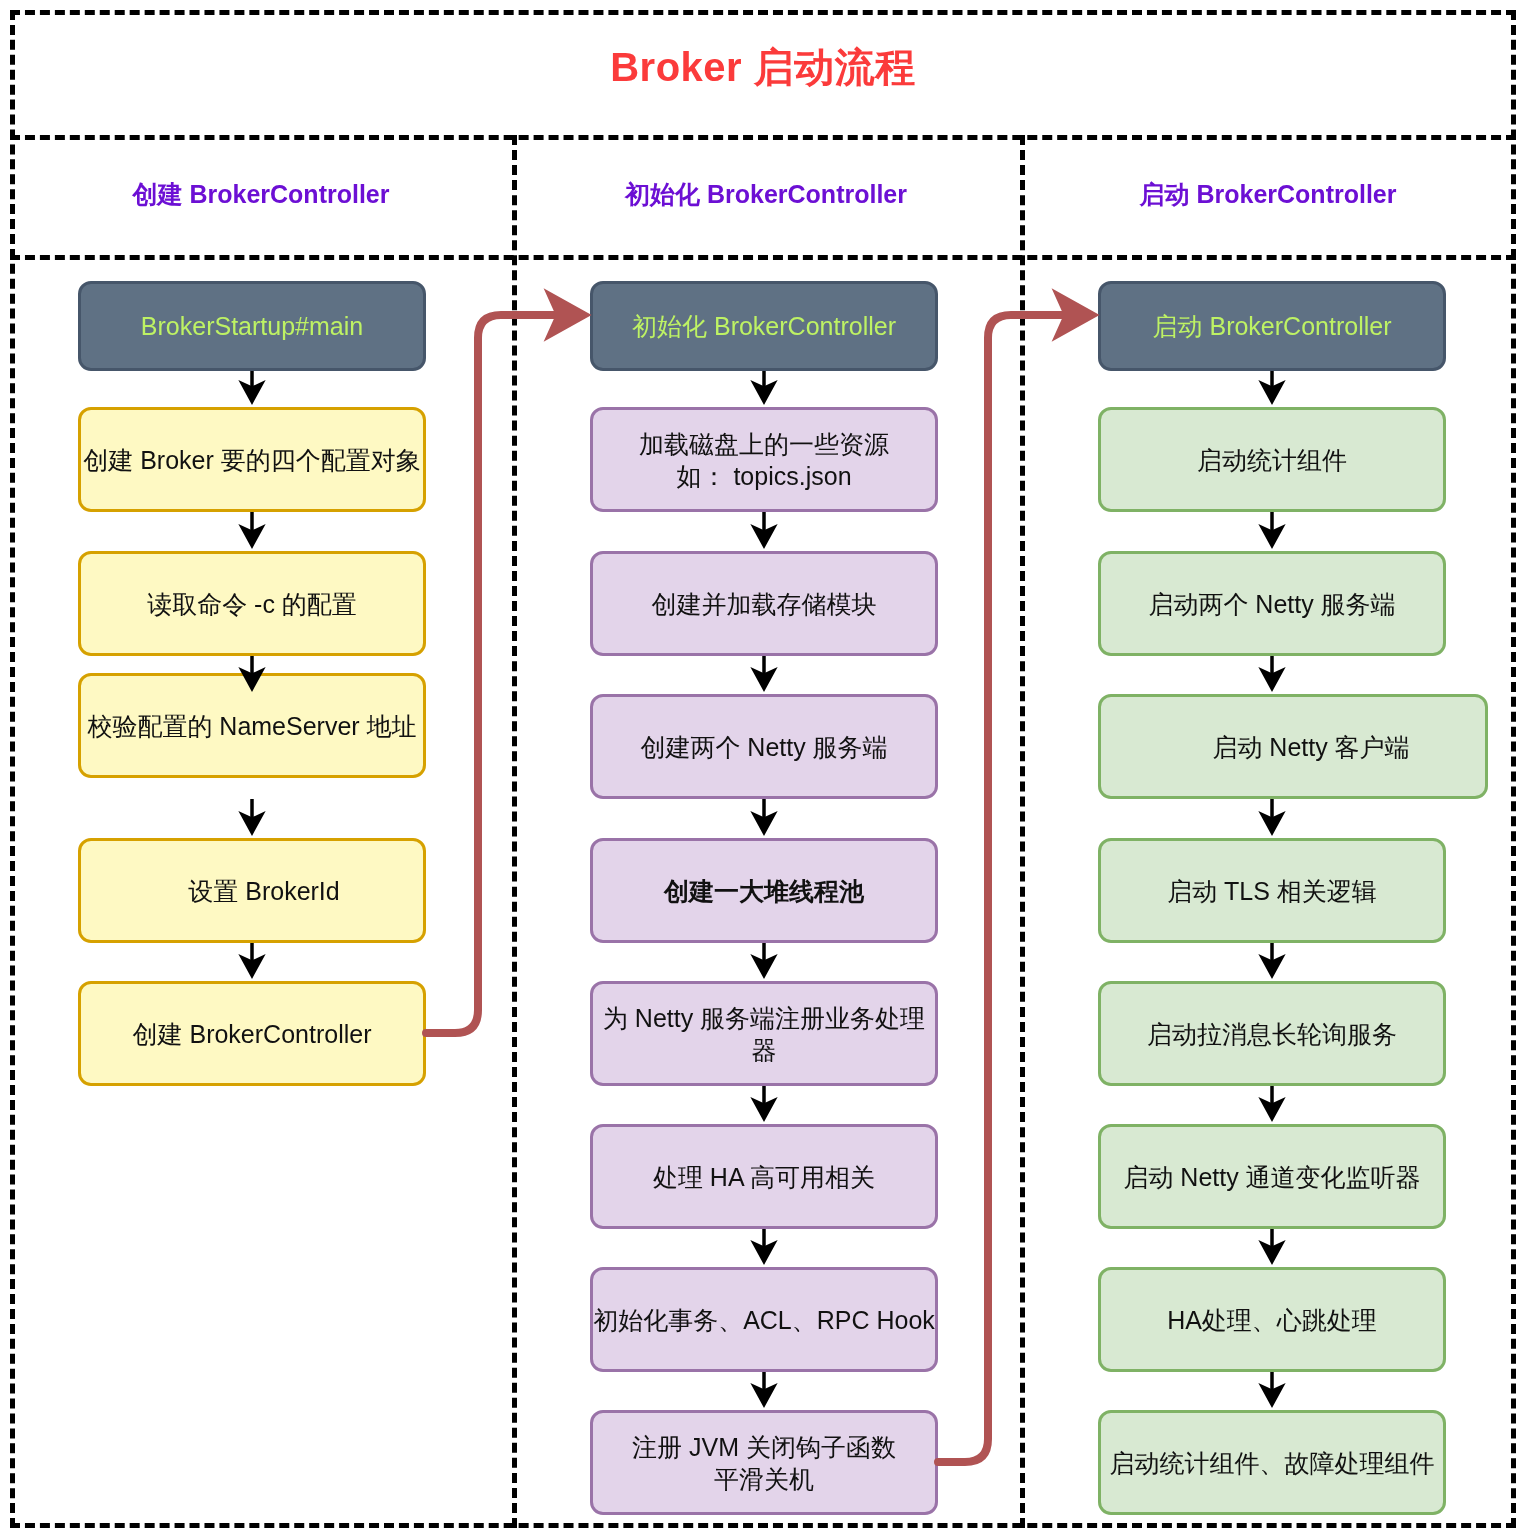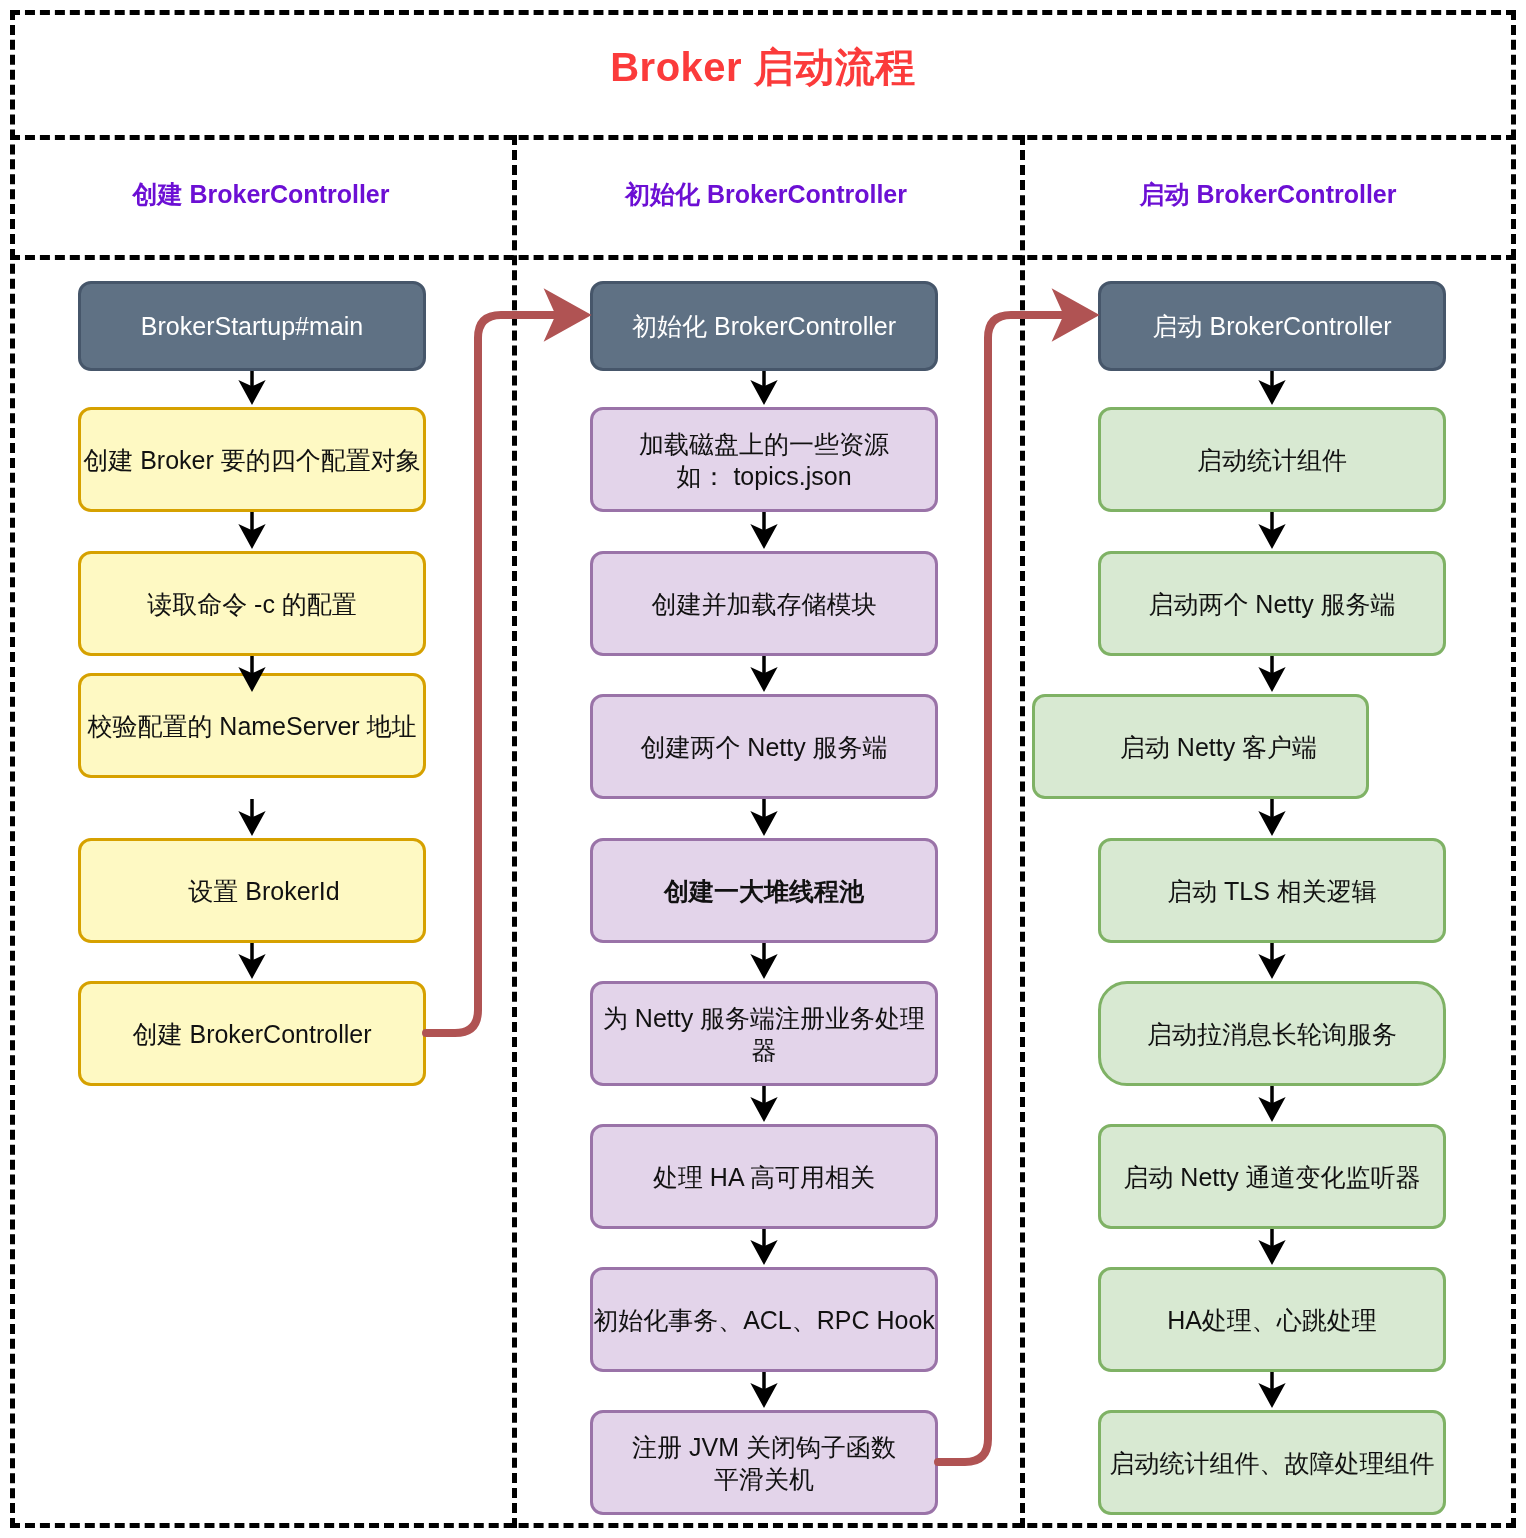--- a/index.html
+++ b/index.html
@@ -83,21 +83,21 @@
     font-size: 25px;
     line-height: 1.28;
     color: #111111;
     white-space: pre-line;
   }
   .node.kind-dark {
     background: #61728699;
     background-color: #61728A;
     background: #5F7184;
     border-color: #46566A;
-    color: #ffffff;
+    color: #bef264;
   }
   .node.kind-orange {
     background: #fef9c3;
     border-color: #D6A100;
   }
   .node.kind-purple {
     background: #E3D4EA;
     border-color: #9A73A8;
   }
   .node.kind-green {
@@ -147,23 +147,23 @@
   <div class="node kind-purple" style="left:590px; top:838px;  width:348px; height:105px;font-weight:bold;">创建一大堆线程池</div>
   <div class="node kind-purple" style="left:590px; top:981px;  width:348px; height:105px;">为 Netty 服务端注册业务处理器</div>
   <div class="node kind-purple" style="left:590px; top:1124px; width:348px; height:105px;">处理 HA 高可用相关</div>
   <div class="node kind-purple" style="left:590px; top:1267px; width:348px; height:105px;">初始化事务、ACL、RPC Hook</div>
   <div class="node kind-purple" style="left:590px; top:1410px; width:348px; height:105px;">注册 JVM 关闭钩子函数
 平滑关机</div>
 
   <div class="node kind-dark" style="left:1098px; top:281px;  width:348px; height:90px;">启动 BrokerController</div>
   <div class="node kind-green" style="left:1098px; top:407px;  width:348px; height:105px;">启动统计组件</div>
   <div class="node kind-green" style="left:1098px; top:551px;  width:348px; height:105px;">启动两个 Netty 服务端</div>
-  <div class="node kind-green" style="left:1032px; top:694px;  width:337px; height:105px;padding-left:36px;">启动 Netty 客户端</div>
+  <div class="node kind-green" style="left:1098px; top:694px;  width:390px; height:105px;padding-left:36px;">启动 Netty 客户端</div>
   <div class="node kind-green" style="left:1098px; top:838px;  width:348px; height:105px;">启动 TLS 相关逻辑</div>
-  <div class="node kind-green" style="left:1098px; top:981px;  width:348px; height:105px;border-radius:29px;">启动拉消息长轮询服务</div>
+  <div class="node kind-green" style="left:1098px; top:981px;  width:348px; height:105px;">启动拉消息长轮询服务</div>
   <div class="node kind-green" style="left:1098px; top:1124px; width:348px; height:105px;">启动 Netty 通道变化监听器</div>
   <div class="node kind-green" style="left:1098px; top:1267px; width:348px; height:105px;">HA处理、心跳处理</div>
   <div class="node kind-green" style="left:1098px; top:1410px; width:348px; height:105px;">启动统计组件、故障处理组件</div>
 
   <svg id="wires" viewBox="0 0 1526 1538">
     <defs>
       <marker id="ah-black" markerWidth="9" markerHeight="9" refX="6.2" refY="4.5" orient="auto" markerUnits="strokeWidth">
         <path d="M0.5,0.6 L7.6,4.5 L0.5,8.4 L2.3,4.5 Z" fill="#000000"></path>
       </marker>
       <marker id="ah-red" markerWidth="7.5" markerHeight="7.5" refX="5.2" refY="3.75" orient="auto" markerUnits="strokeWidth">

